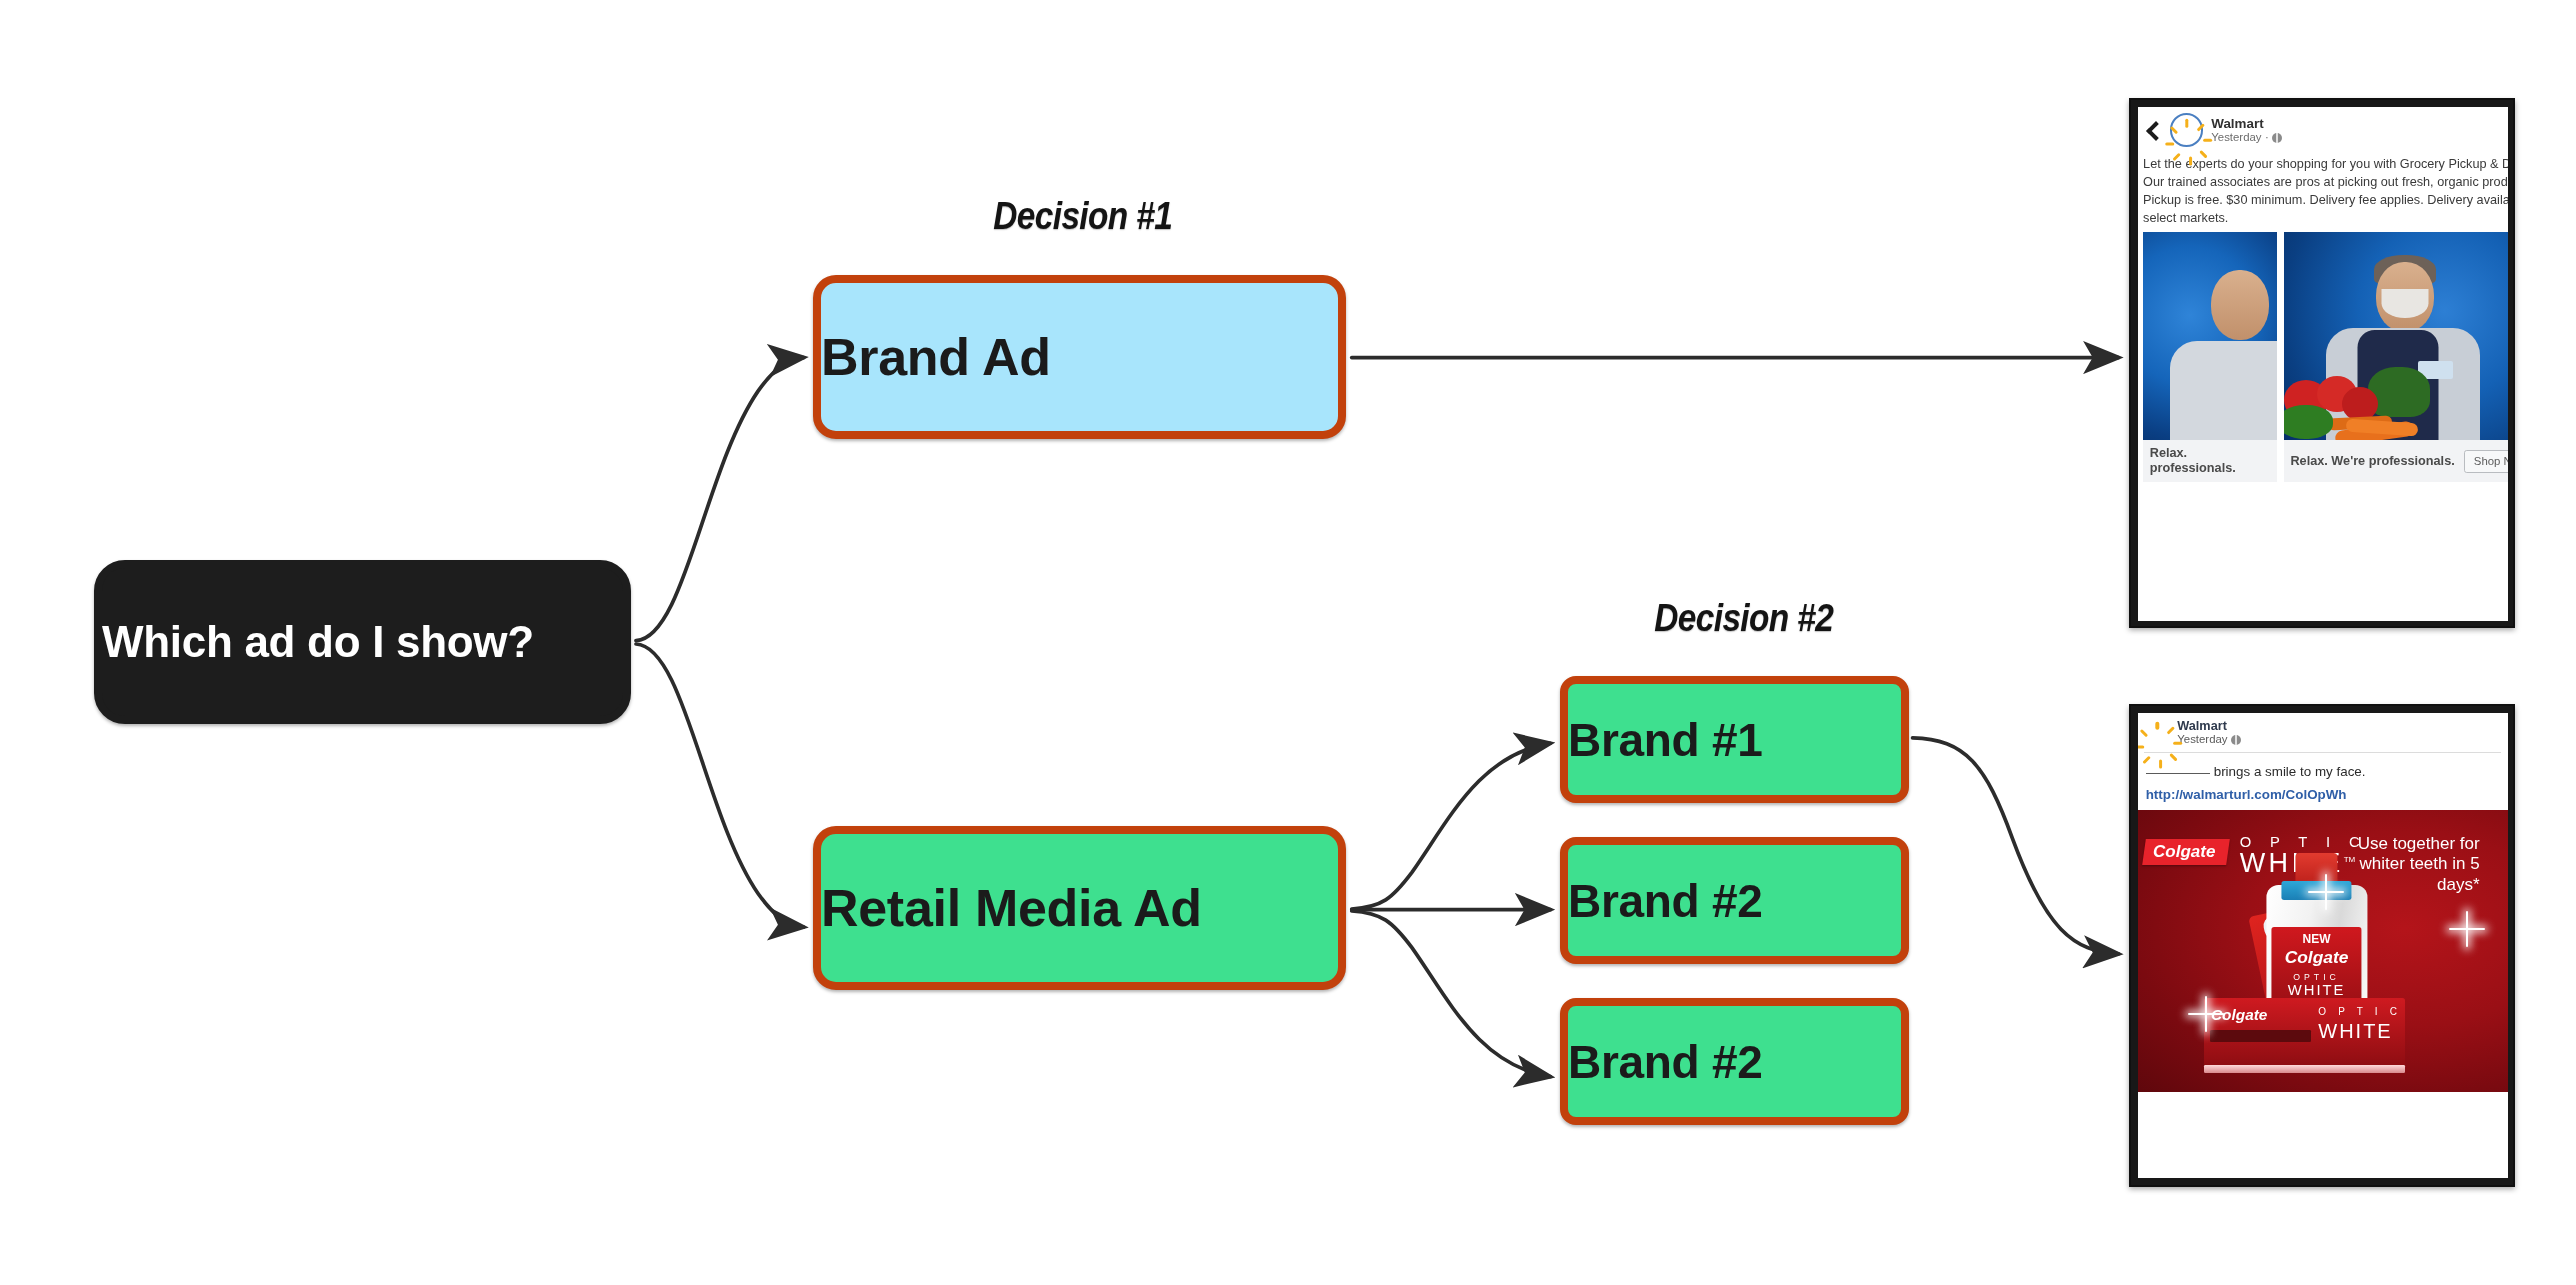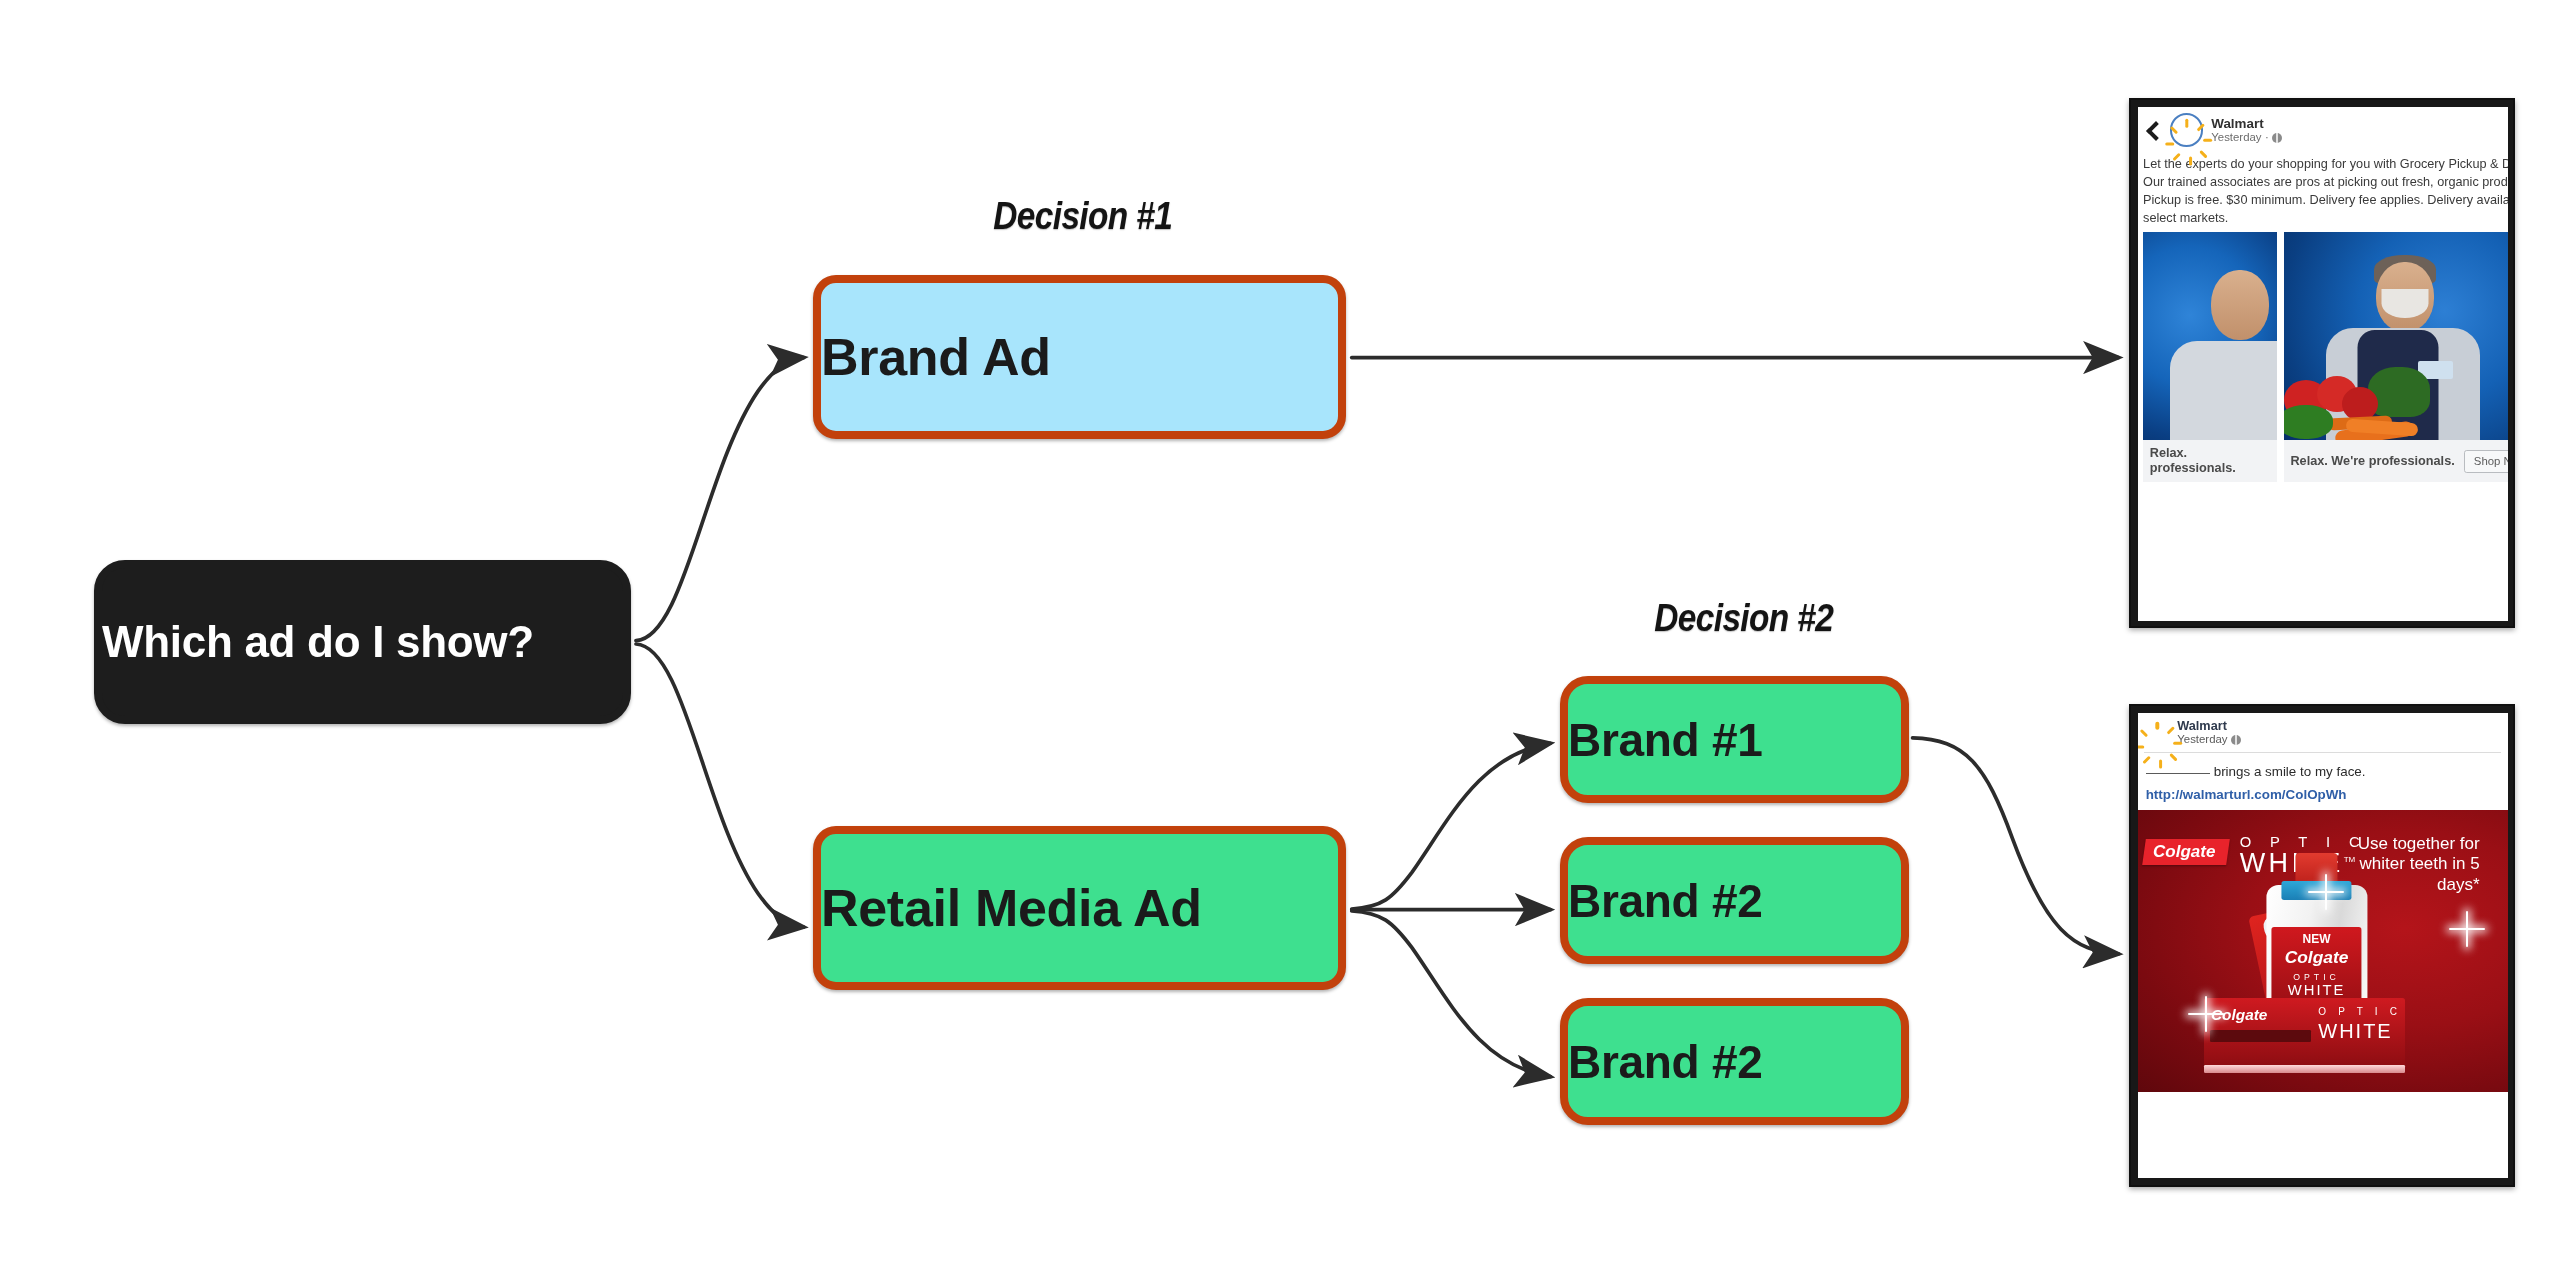--- a/index.html
+++ b/index.html
@@ -33,21 +33,21 @@
   .node.blue{
     left:813px;top:275px;width:533px;height:164px;
     background:#a8e5fc;font-size:52px;
   }
   .node.green-main{
     left:813px;top:826px;width:533px;height:164px;
     background:#3ee08f;font-size:52px;
   }
   .node.green-sm{
     left:1560px;top:676px;width:349px;height:127px;
-    background:#3ee08f;font-size:46px;border-radius:28px;
+    background:#3ee08f;font-size:46px;border-radius:16px;
   }
   .node.b2{top:837px;}
   .node.b3{top:998px;}
 
   
   .caption{
     position:absolute;z-index:3;
     font-weight:bold;font-style:italic;
     font-size:38px;color:#141414;
     letter-spacing:-0.7px;

